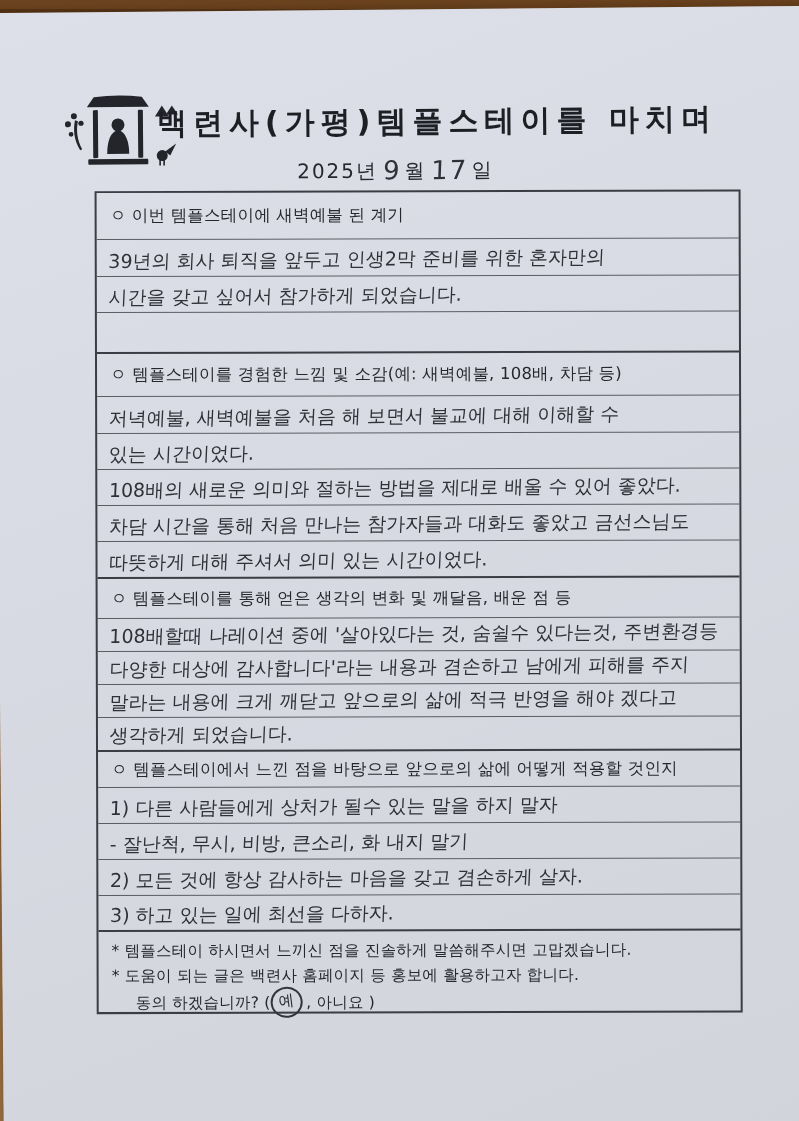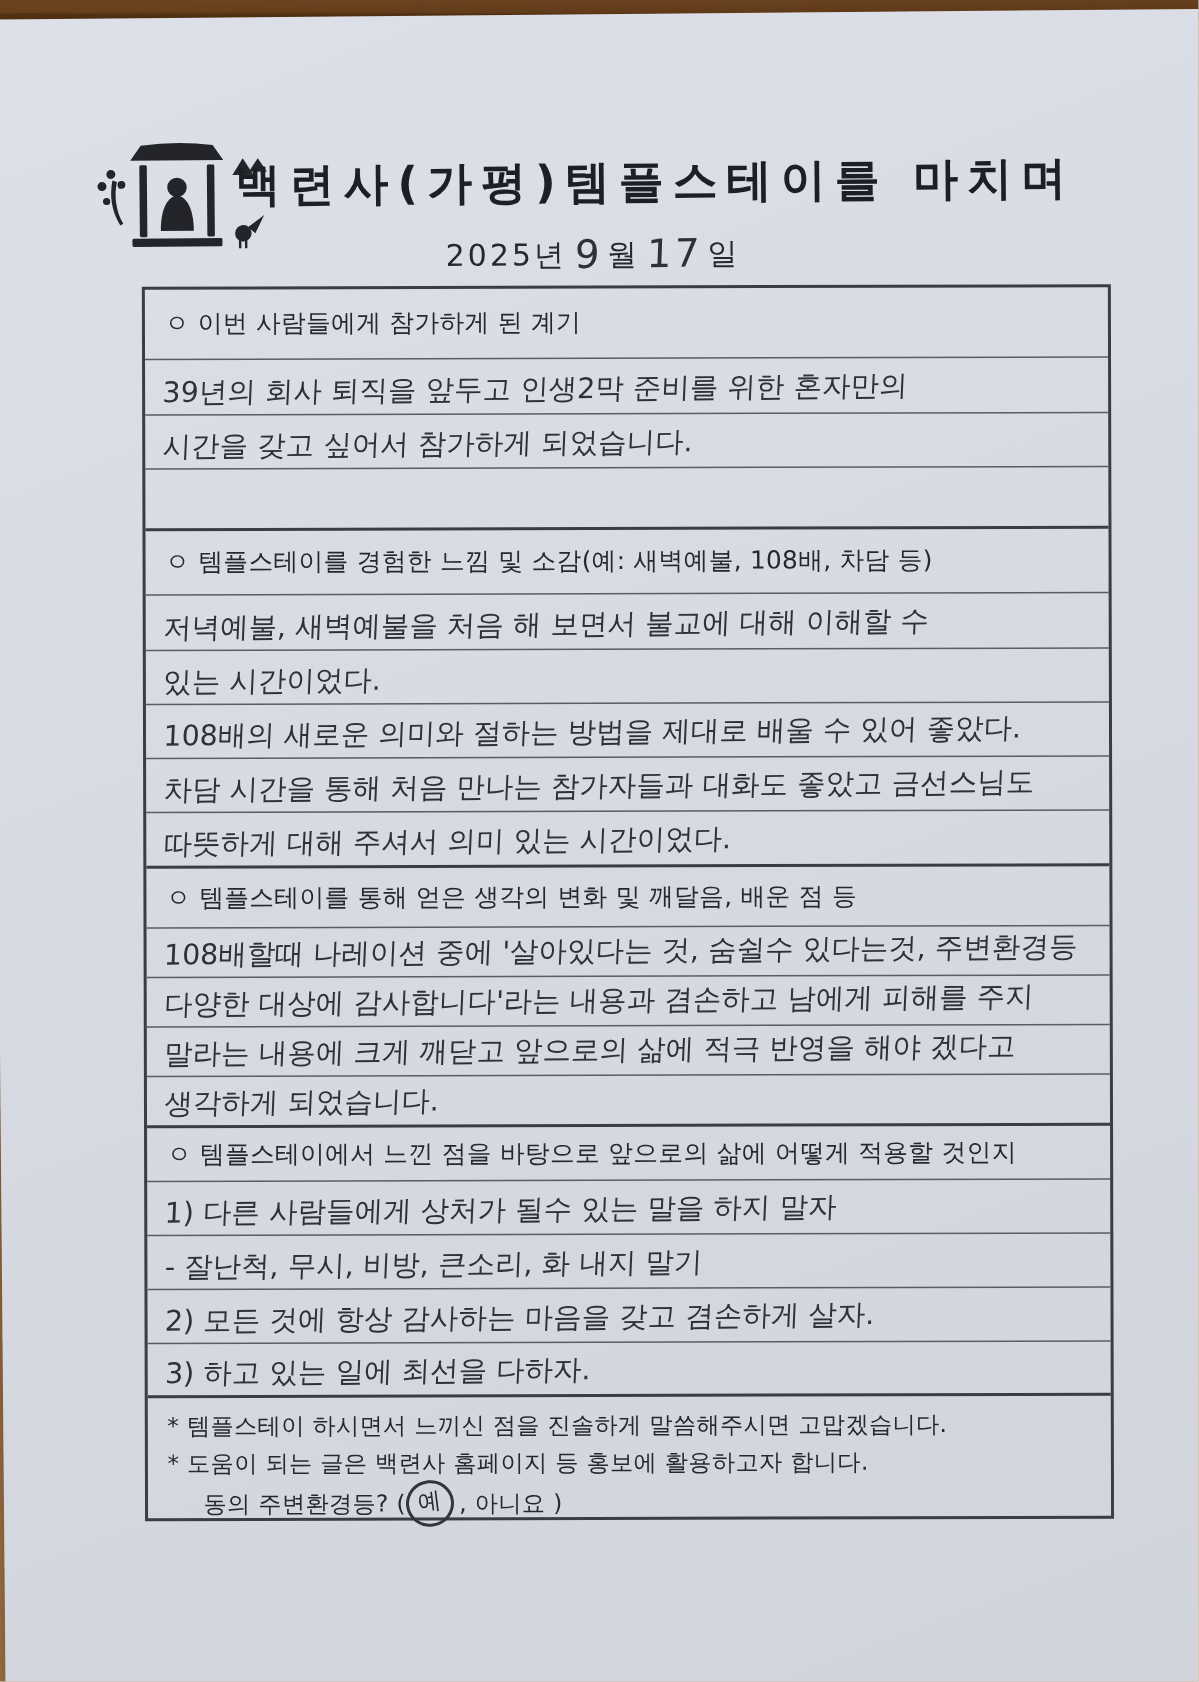--- a/index.html
+++ b/index.html
@@ -116,21 +116,21 @@
     </svg>
 
     <div class="title">백련사(가평)템플스테이를  마치며</div>
 
     <div class="date-line"><span>2025년</span><span class="hand date-num">9</span><span>월</span><span class="hand date-num">17</span><span>일</span></div>
   </div>
 
   <div class="form-table">
 
     <div class="row q-row first h48">
-      <span>ㅇ 이번 사람들에게 참가하게 된 계기</span>
+      <span>ㅇ 이번 템플스테이에 새벽예불 된 계기</span>
     </div>
     <div class="row a-row r37">
       <span class="hand">39년의 회사 퇴직을 앞두고 인생2막 준비를 위한 혼자만의</span>
     </div>
     <div class="row a-row r36">
       <span class="hand">시간을 갖고 싶어서 참가하게 되었습니다.</span>
     </div>
     <div class="row a-row r40">
       <span class="hand"></span>
     </div>
@@ -182,20 +182,20 @@
     <div class="row a-row r36">
       <span class="hand">2) 모든 것에 항상 감사하는 마음을 갖고 겸손하게 살자.</span>
     </div>
     <div class="row a-row r35">
       <span class="hand">3) 하고 있는 일에 최선을 다하자.</span>
     </div>
 
     <div class="row footer-row">
       <div>* 템플스테이 하시면서 느끼신 점을 진솔하게 말씀해주시면 고맙겠습니다.</div>
       <div>* 도움이 되는 글은 백련사 홈페이지 등 홍보에 활용하고자 합니다.</div>
-      <div class="footer-consent"><span>동의 주변환경등? (</span><span class="yes-circle hand">예</span><span>,</span>
+      <div class="footer-consent"><span>동의 하겠습니까? (</span><span class="yes-circle hand">예</span><span>,</span>
         <span>아니요</span>
         <span>)</span>
       </div>
     </div>
 
   </div>
 </div>
 
 </body></html>

